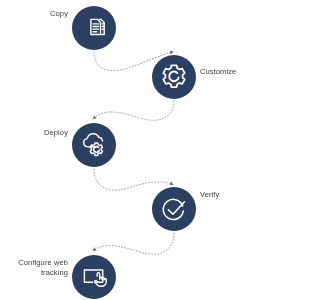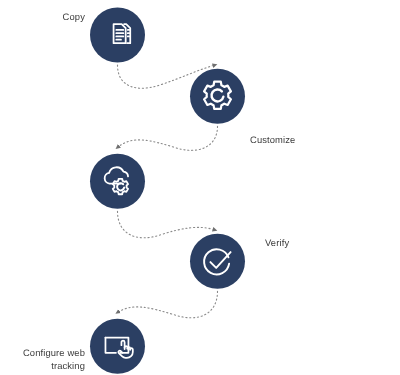--- a/index.html
+++ b/index.html
@@ -55,24 +55,24 @@
     text-align: left;
   }
   
   #node-copy      { left: 72px;  top: 6px;   }
   #node-customize { left: 152px; top: 55px;  }
   #node-deploy    { left: 72px;  top: 123px; }
   #node-verify    { left: 152px; top: 187px; }
   #node-configure { left: 72px;  top: 255px; }
   
   #label-copy      { left: 22px;  top: 9px;   width: 46px; }
-  #label-customize { left: 200px; top: 67px;  width: 48px; margin-top: 40px; }
+  #label-customize { left: 200px; top: 67px;  width: 48px; }
   #label-deploy    { left: 16px;  top: 128px; width: 52px; }
-  #label-verify    { left: 200px; top: 190px; width: 46px; margin-left: 12px; }
-  #label-configure { left: 4px;   top: 278px; width: 64px; }
+  #label-verify    { left: 200px; top: 190px; width: 46px; }
+  #label-configure { left: 4px;   top: 258px; width: 64px; }
 </style>
 </head>
 <body>
 
 <div id="flow-root">
 
   <svg class="flow-svg" viewBox="0 0 248 300">
     <defs>
       <marker id="arrowhead" markerWidth="5" markerHeight="5" refX="2.2" refY="2.5" orient="auto">
         <path d="M0,0.4 L4.4,2.5 L0,4.6 Z" fill="#6f6f6f"></path>
@@ -128,20 +128,21 @@
         <path d="M17.0 13.9 h3.0 l0.35 1.75 a6.1 6.1 0 0 1 1.5 0.87 l1.7 -0.62 1.5 2.6 -1.35 1.15
                  a6.1 6.1 0 0 1 0 1.7 l1.35 1.15 -1.5 2.6 -1.7 -0.62
                  a6.1 6.1 0 0 1 -1.5 0.87 l-0.35 1.75 h-3.0 l-0.35 -1.75
                  a6.1 6.1 0 0 1 -1.5 -0.87 l-1.7 0.62 -1.5 -2.6 1.35 -1.15
                  a6.1 6.1 0 0 1 0 -1.7 l-1.35 -1.15 1.5 -2.6 1.7 0.62
                  a6.1 6.1 0 0 1 1.5 -0.87 z"></path>
         <path d="M20.9 18.6 a3.05 3.05 0 1 0 0.8 2.75" stroke-width="1.7"></path>
       </svg>
     </span>
   </div>
+  <div class="node-label label-left" id="label-deploy">Deploy</div>
 
   <div class="node" id="node-verify">
     <span>
       <svg width="29" height="29" viewBox="0 0 32 32" fill="none" stroke="#ffffff" stroke-width="1.7" stroke-linecap="round" stroke-linejoin="round">
         <path d="M25.1 12.0 a11.1 11.1 0 1 0 0.6 5.6"></path>
         <path d="M9.2 16.2 l5.1 5.1 L27.0 7.4"></path>
       </svg>
     </span>
   </div>
   <div class="node-label label-right" id="label-verify">Verify</div>

